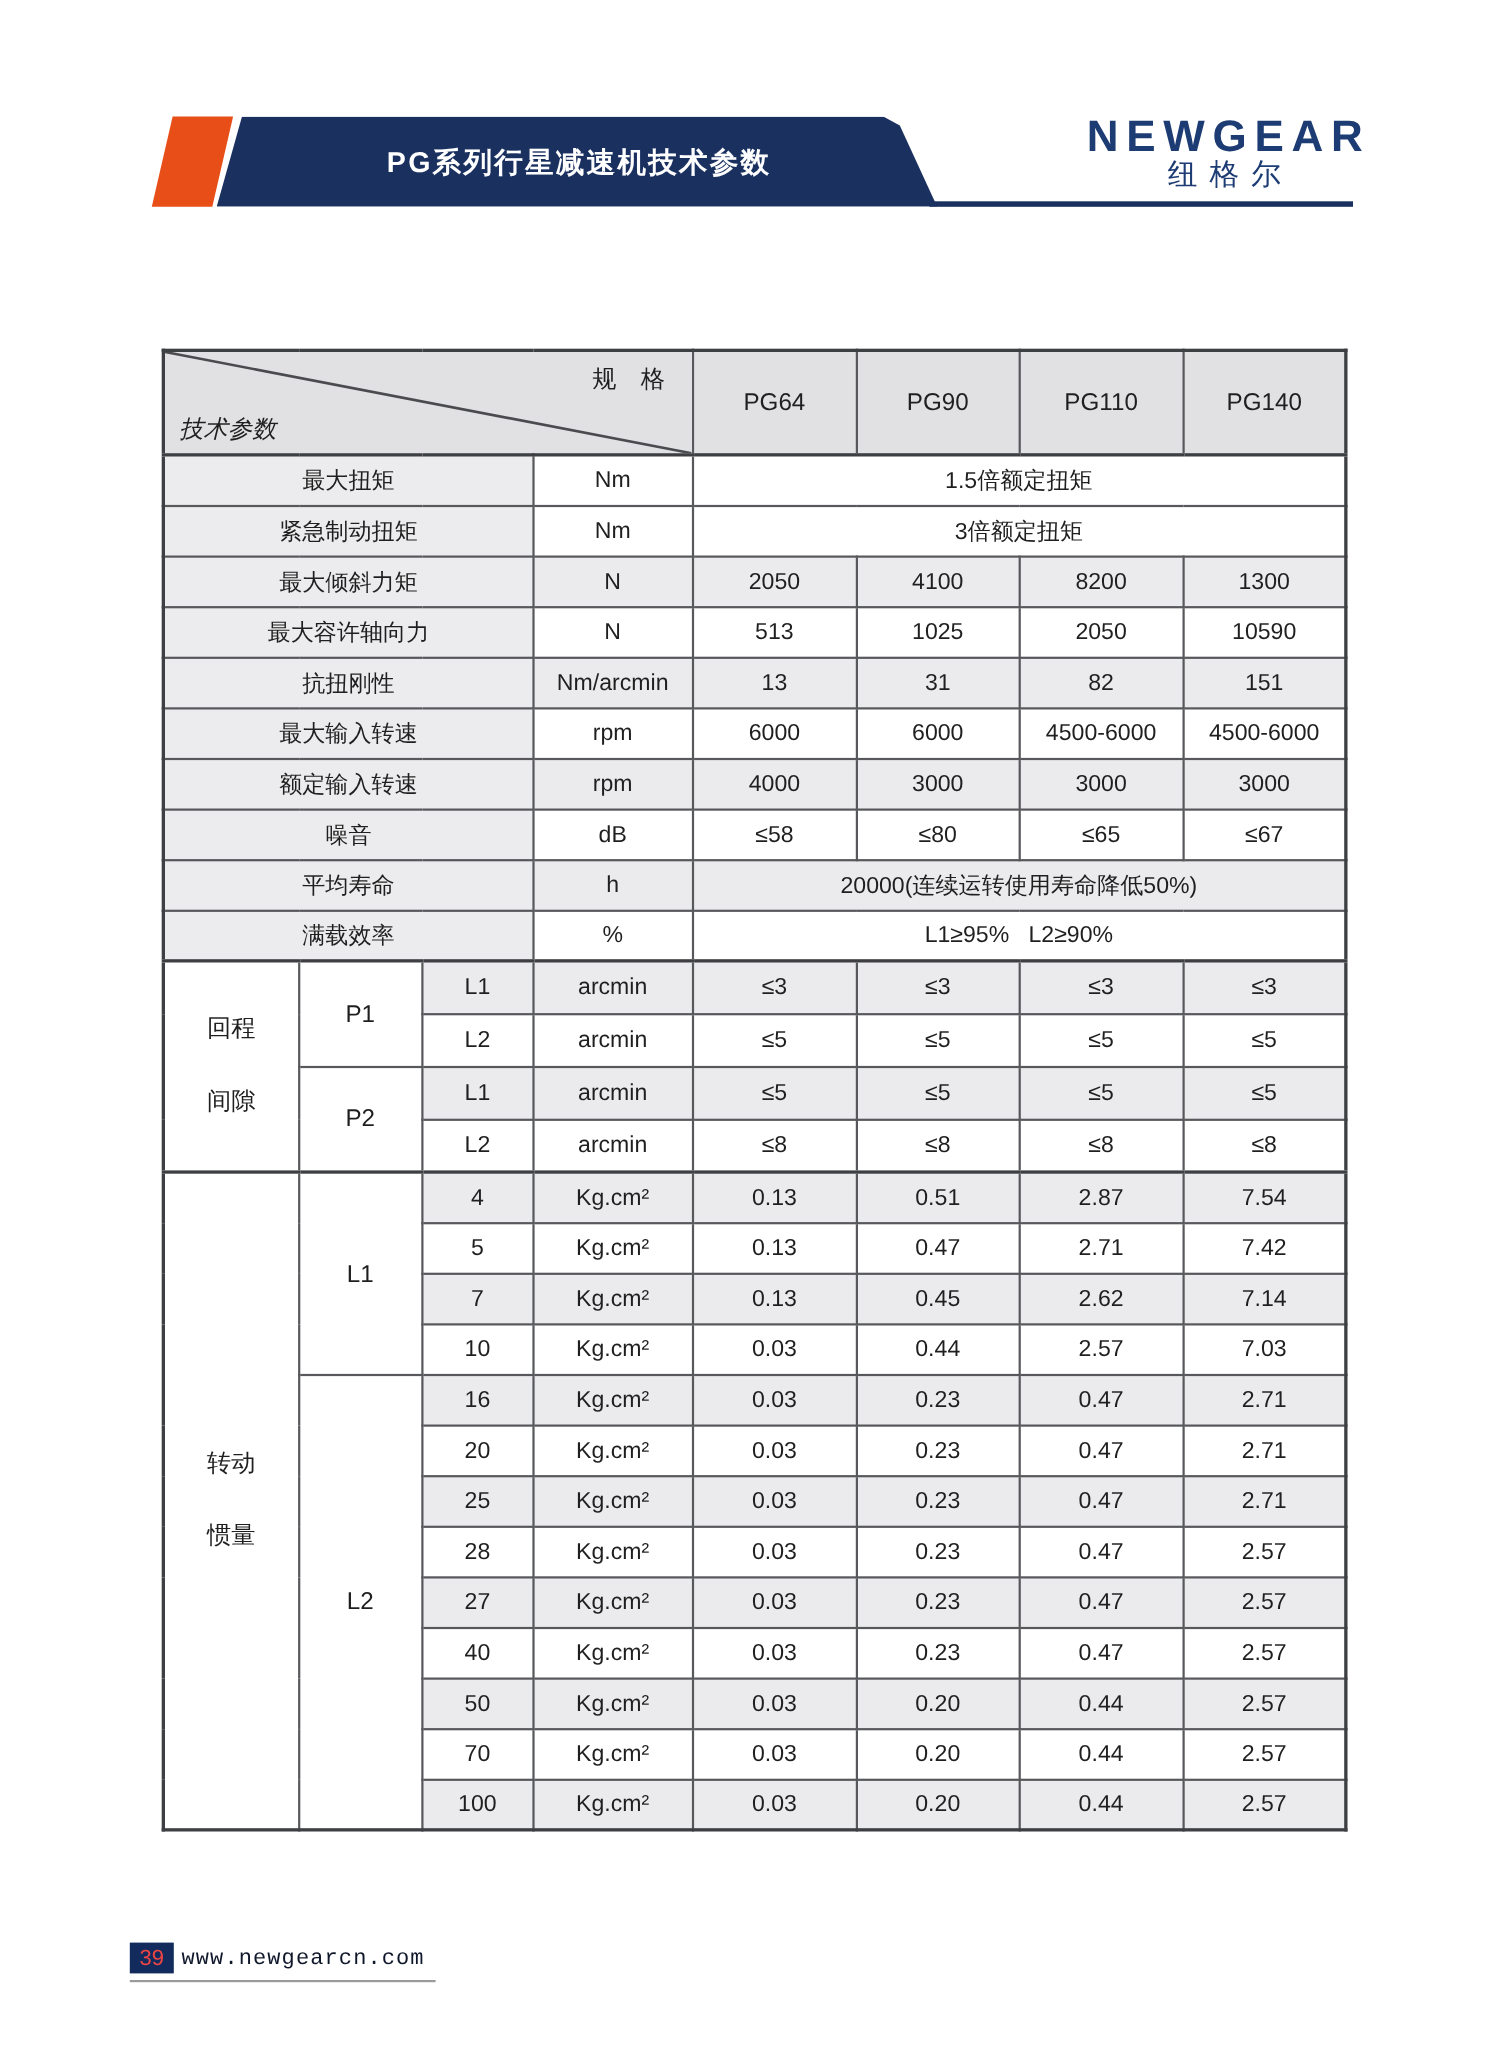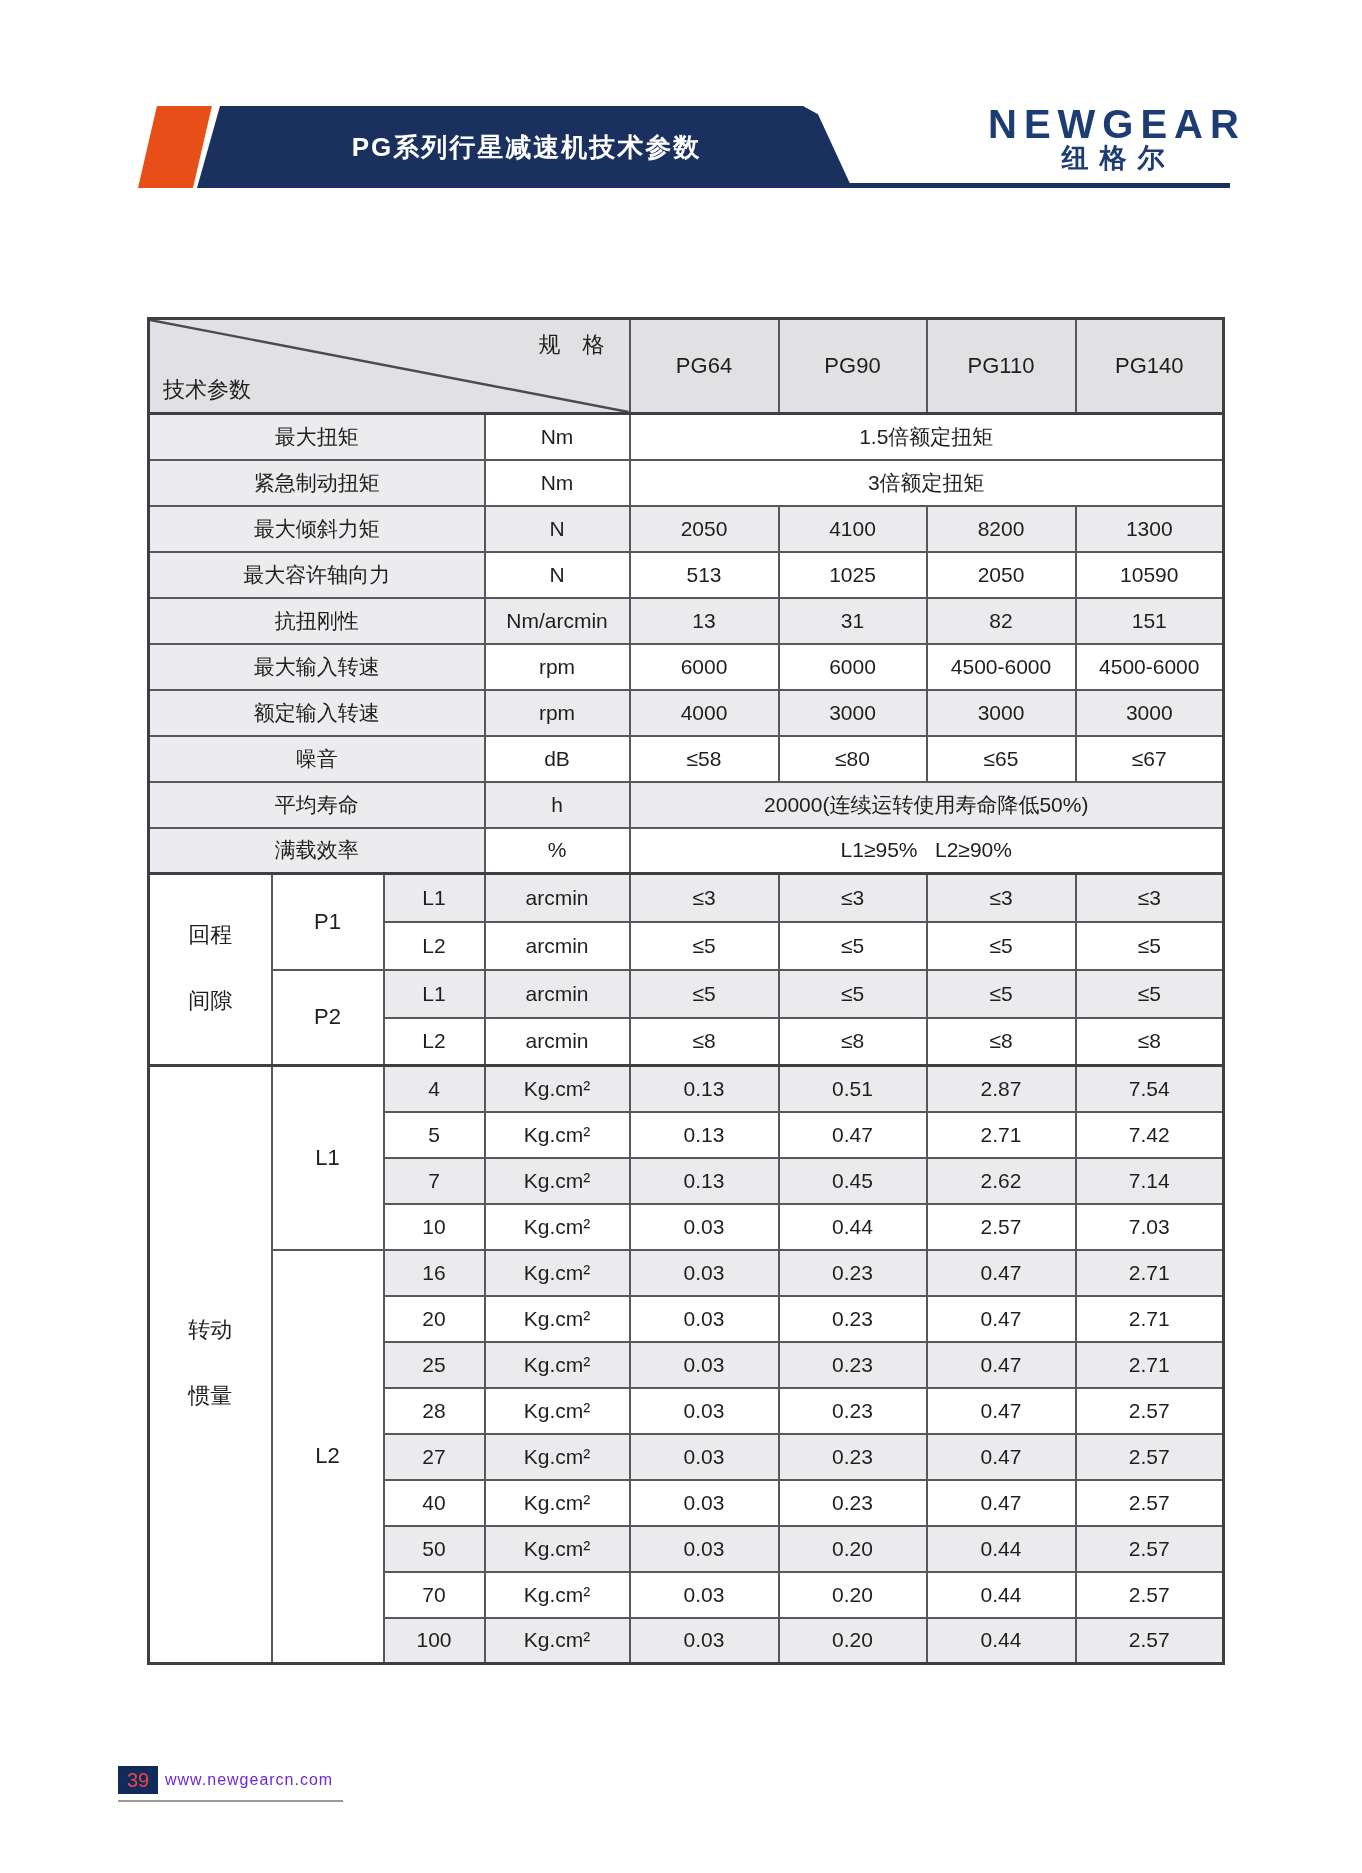--- a/index.html
+++ b/index.html
@@ -11,49 +11,49 @@
        background:#e84e17;transform:skewX(-13deg);transform-origin:0 100%;}
   .banner{position:absolute;left:197px;top:106px;width:655px;height:82px;
        background:#1a3160;
        clip-path:polygon(23px 0%,606px 0%,621px 10%,655px 100%,0% 100%);
        display:flex;align-items:center;justify-content:center;}
   .banner-title{color:#fff;font-size:26px;font-weight:bold;letter-spacing:2px;padding-left:4px;}
   .banner-line{position:absolute;left:845px;top:183px;width:385px;height:5px;background:#1a3160;}
 
   .logo{position:absolute;left:988px;top:108px;width:250px;text-align:center;}
   .logo-en{color:#1d3c74;font-size:40px;font-weight:bold;letter-spacing:7px;line-height:32px;}
-  .logo-cn{color:#1d3c74;font-size:27px;font-weight:bold;letter-spacing:11px;line-height:32px;margin-top:2px;padding-left:11px;}
+  .logo-cn{color:#1d3c74;font-size:27px;font-weight:normal;letter-spacing:11px;line-height:32px;margin-top:2px;padding-left:11px;}
 
   
   table.spec{position:absolute;left:147px;top:317px;width:1075px;
        border-collapse:collapse;table-layout:fixed;
        border:3px solid #3e3f42;}
   .spec th,.spec td{border:2px solid #57585b;padding:0;text-align:center;
        vertical-align:middle;font-weight:400;font-size:21px;background:#fff;}
   .spec thead th{height:92px;background:#e1e1e3;font-size:22px;border-bottom:3px solid #3e3f42;}
   .spec tbody tr{height:46px;}
   .spec tbody tr.h48{height:48px;}
   td.label{background:#ececee;}
   tr.g td.c{background:#ebebed;}
   td.glabel,td.sub{background:#fff;font-size:22px;}
   td.glabel .gline{line-height:66px;font-family:Liberation Mono, monospace;}
   td.span-cell{white-space:pre;}
   tr.sect td{border-top:3px solid #3e3f42;}
 
   th.corner{position:relative;text-align:center;margin-top:46px;}
   .corner svg{position:absolute;left:0;top:0;width:100%;height:100%;}
   .corner .tr-lab{position:absolute;right:16px;top:10px;font-size:22px;letter-spacing:8px;}
-  .corner .bl-lab{position:absolute;left:13px;bottom:7px;font-size:22px;}
+  .corner .bl-lab{position:absolute;left:13px;bottom:7px;font-size:22px;font-style:italic;}
 
   
   .footer{position:absolute;left:118px;top:1766px;display:flex;align-items:center;
        border-bottom:2px solid #9a9a9a;padding-bottom:6px;}
   .page-num{display:inline-block;width:40px;height:28px;background:#132b5c;color:#ef4444;
        font-size:20px;line-height:28px;text-align:center;}
-  .site{color:#6d28d9;font-size:16px;margin-left:7px;letter-spacing:1px;padding-right:10px;}
+  .site{color:#0f172a;font-size:20px;margin-left:7px;letter-spacing:1px;padding-right:10px;font-family:Liberation Mono, monospace;}
 </style>
 </head>
 <body>
 
 <div class="accent-orange"></div>
 <div class="banner">
   <span class="banner-title">PG系列行星减速机技术参数</span>
 </div>
 <div class="banner-line"></div>
 <div class="logo">

